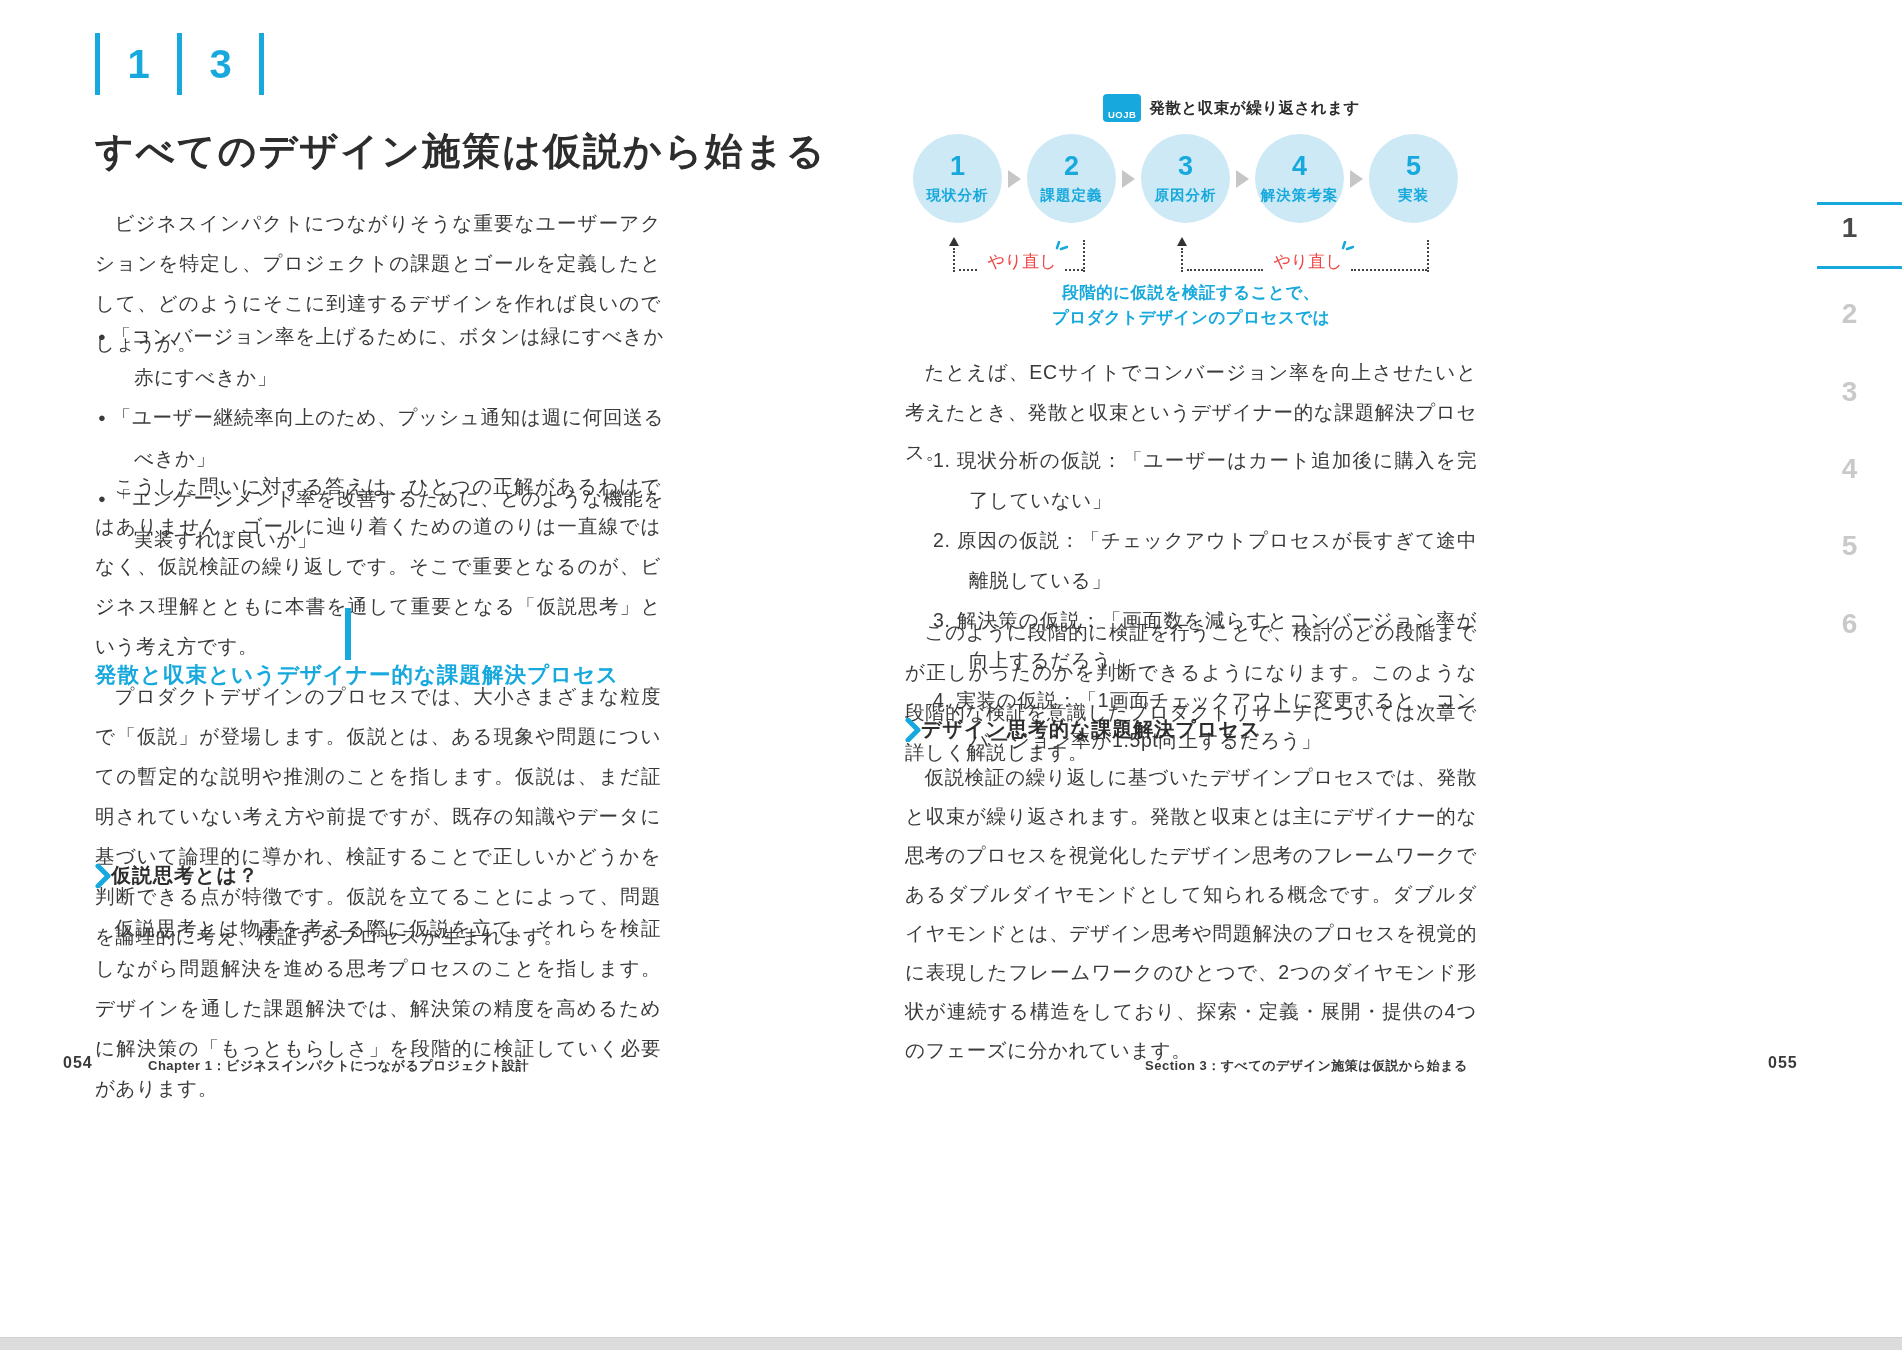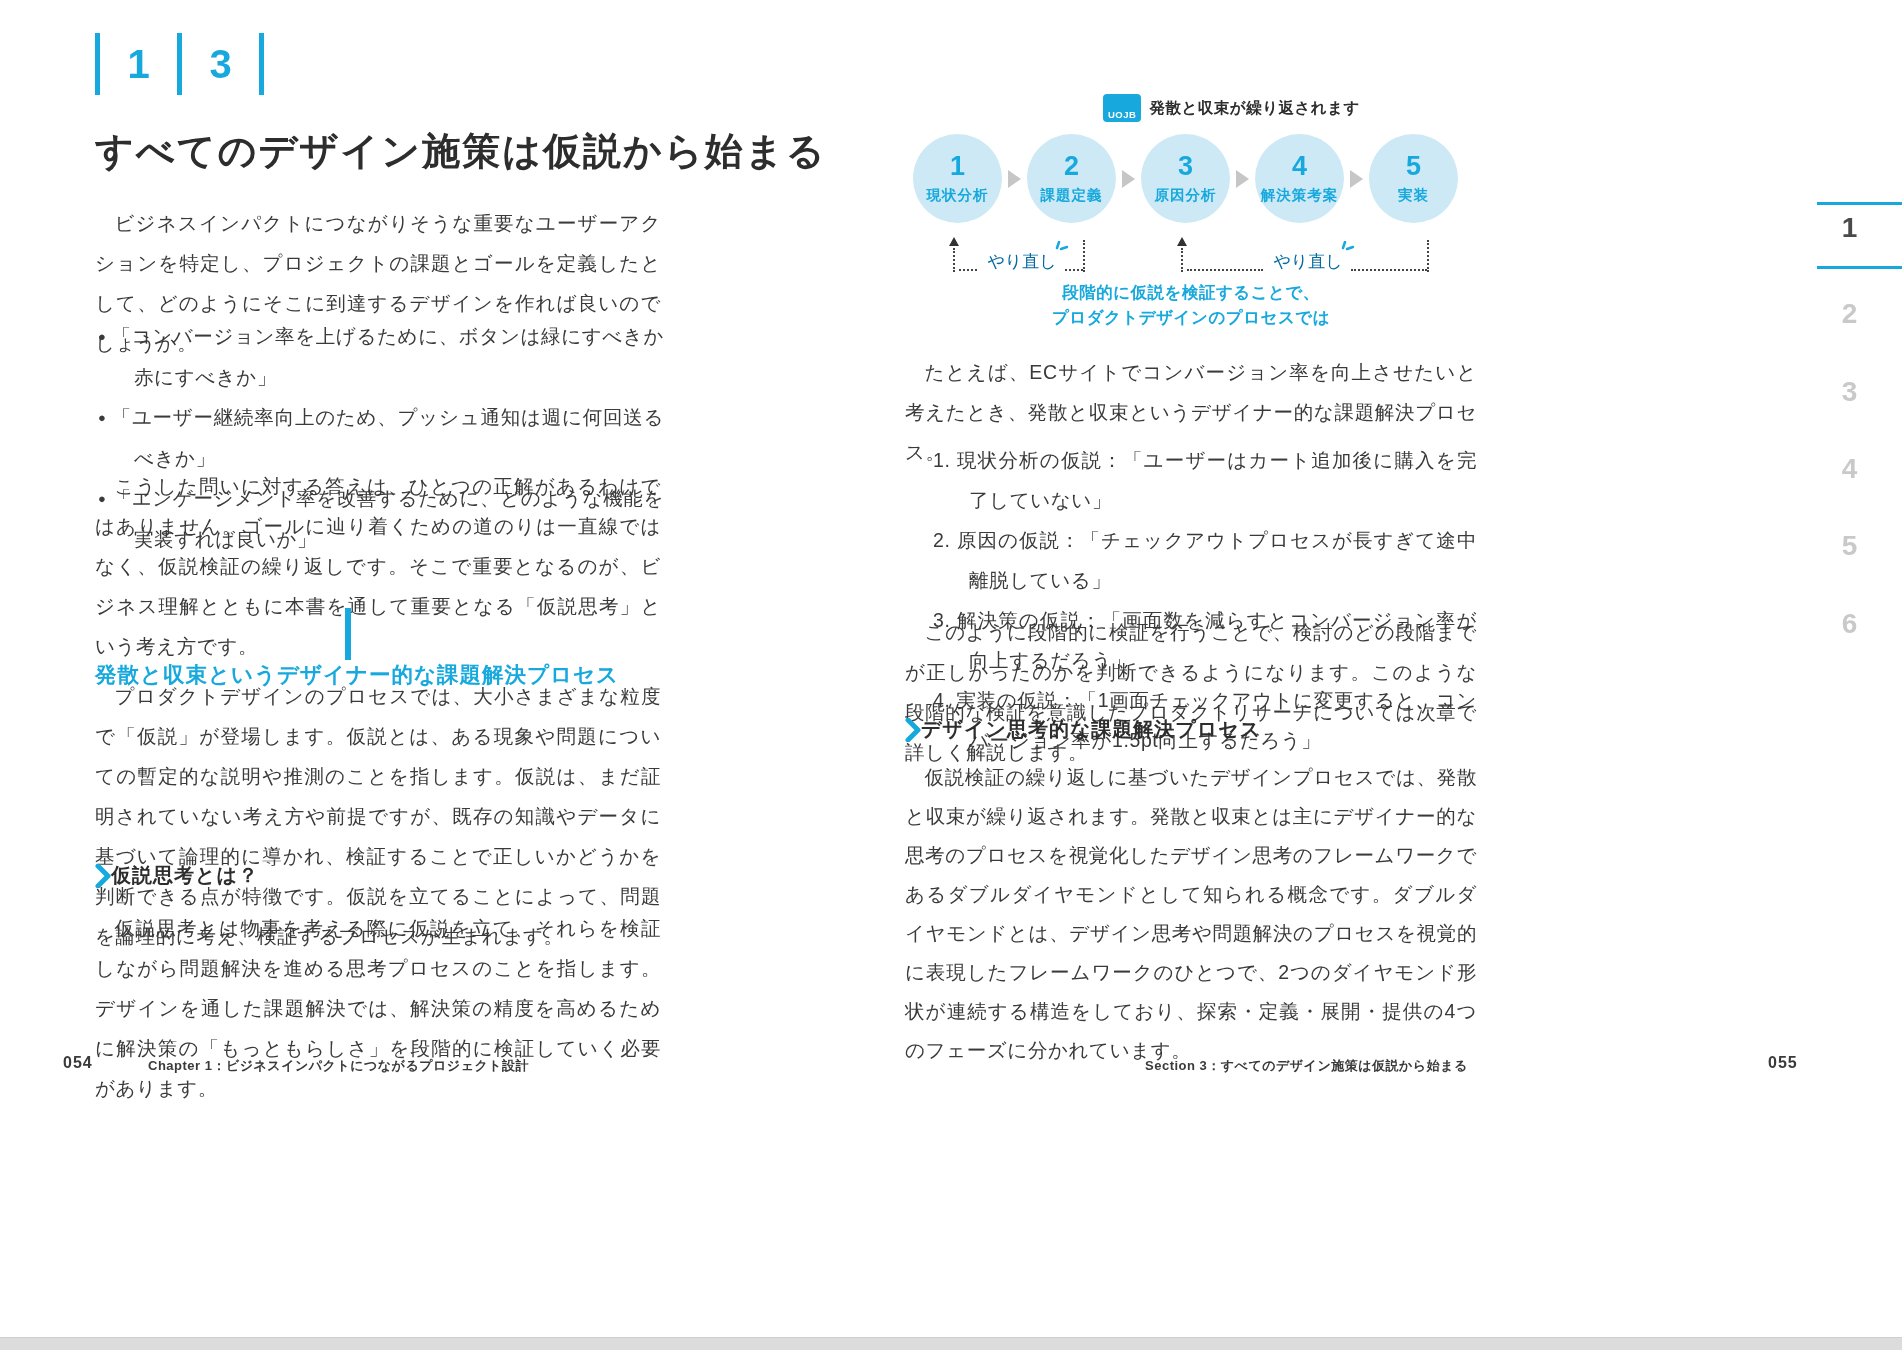--- a/index.html
+++ b/index.html
@@ -50,21 +50,21 @@
   .step-arrow{width:0;height:0;border-top:9px solid transparent;border-bottom:9px solid transparent;
     border-left:13px solid #c6c6c6;margin:0 6px;flex:none;}
 
   .redo-row{position:absolute;display:flex;align-items:flex-end;height:38px;}
   .redo-arrowcol{display:flex;flex-direction:column;align-items:center;}
   .redo-arrowhead{width:0;height:0;border-left:5px solid transparent;border-right:5px solid transparent;
     border-bottom:9px solid #333;margin-bottom:2px;}
   .redo-vline{width:0;border-left:2px dotted #444;height:24px;}
   .redo-vline.tall{height:32px;}
   .redo-hline{flex:1;border-bottom:2px dotted #444;height:0;margin-bottom:1px;}
-  .redo-label{font-size:17px;color:#0369a1;margin:0 8px 0 10px;white-space:nowrap;position:relative;line-height:1;padding-bottom:2px;}
+  .redo-label{font-size:17px;color:#ef4444;margin:0 8px 0 10px;white-space:nowrap;position:relative;line-height:1;padding-bottom:2px;}
   .redo-tick{position:absolute;right:-12px;top:-12px;}
 
   .fig-note{position:absolute;top:182px;left:0;width:100%;text-align:center;
     color:var(--accent);font-weight:bold;font-size:16.5px;line-height:25px;letter-spacing:.5px;}
 
   
   .tab-line{position:absolute;left:1817px;width:85px;height:3px;background:var(--accent);}
   .tab-num{position:absolute;left:1812px;width:75px;text-align:center;
     font-size:28px;font-weight:bold;color:#c9c9c9;line-height:1;}
   .tab-num.active{color:#4a4a4a;}

